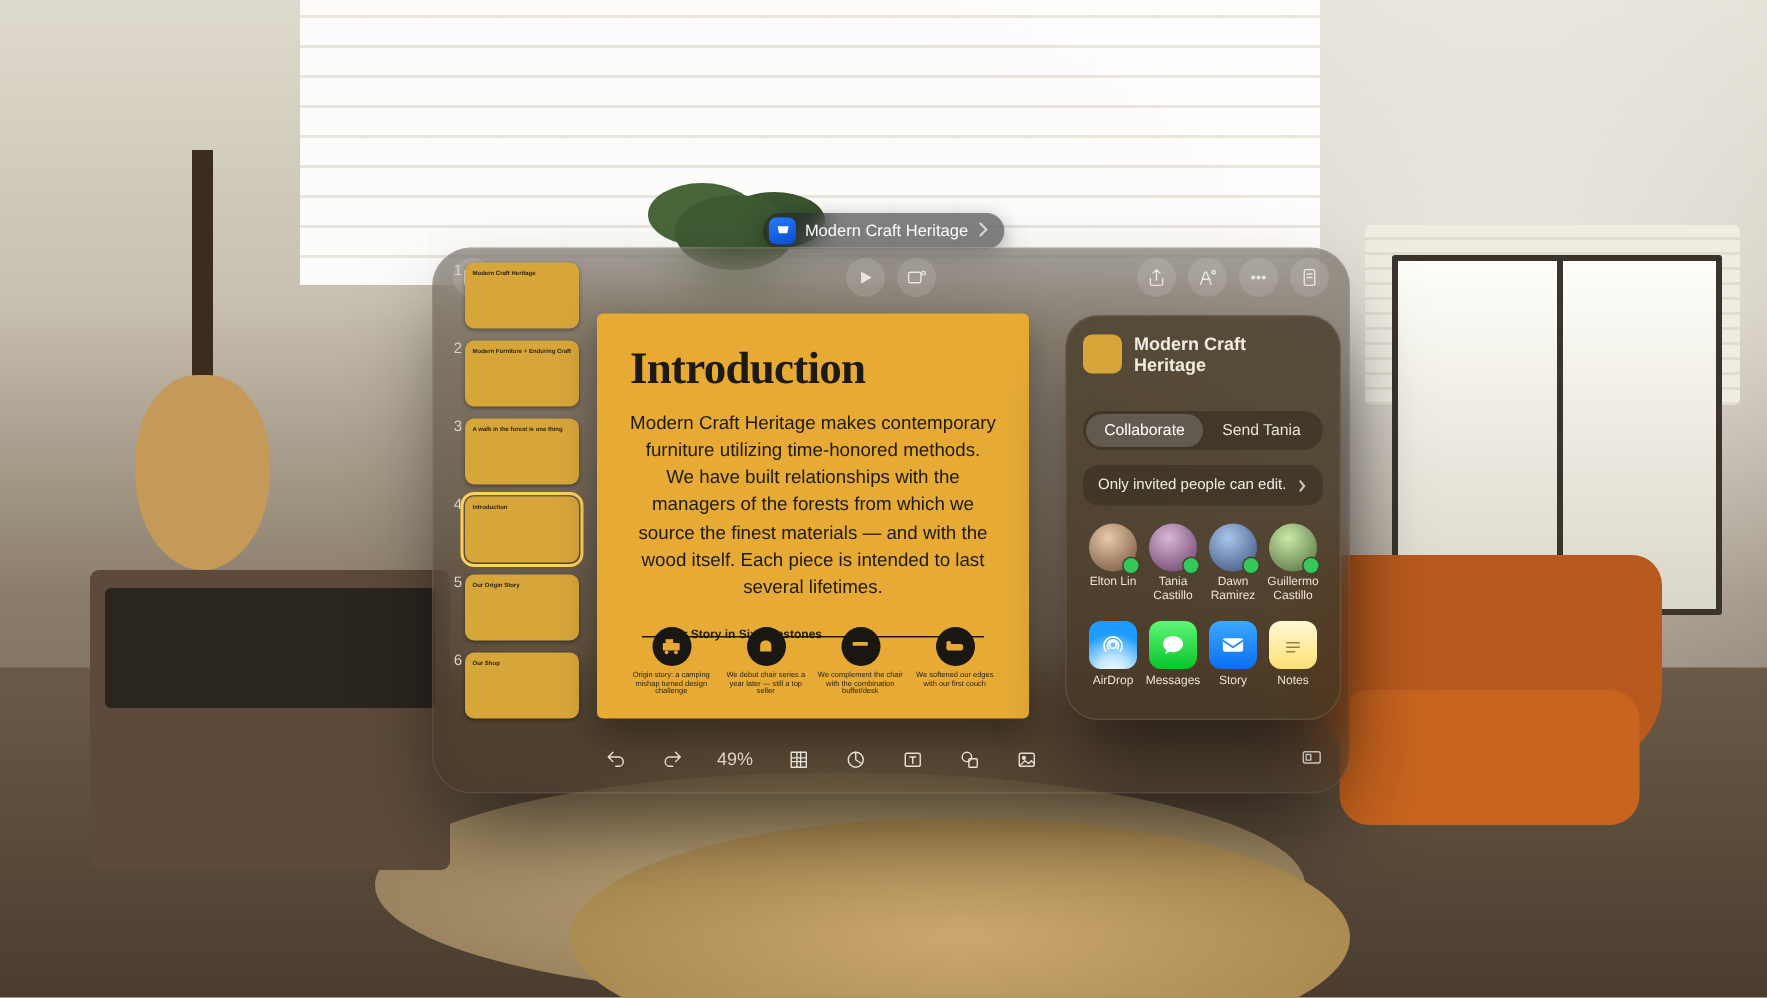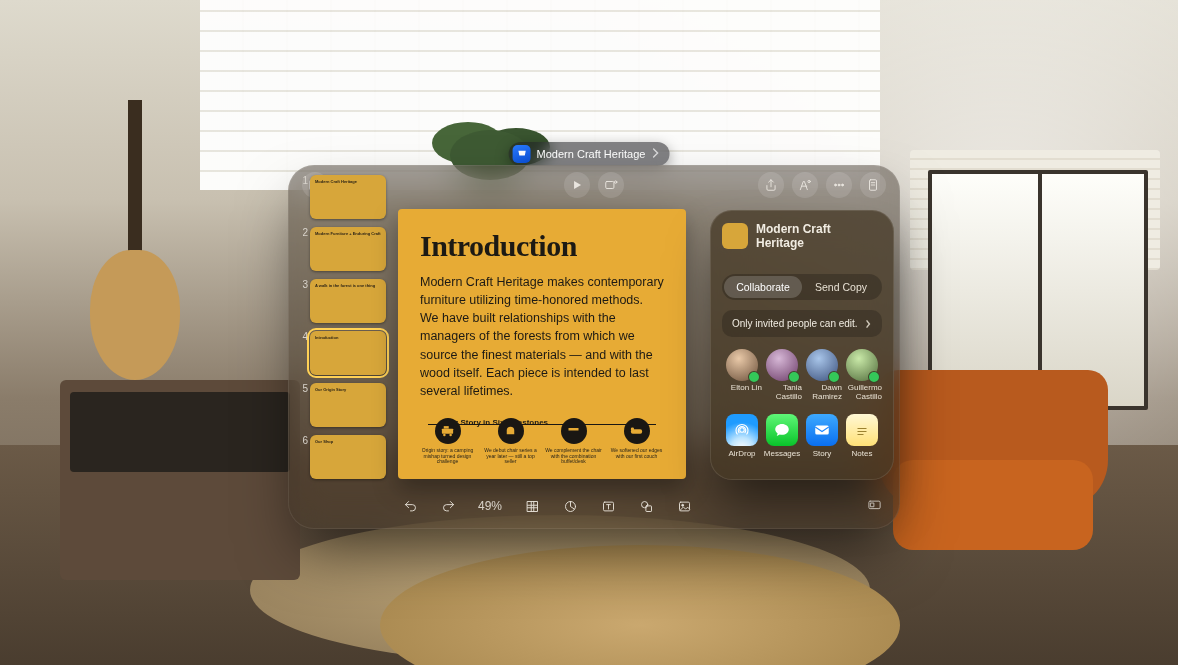--- a/index.html
+++ b/index.html
@@ -75,21 +75,21 @@
 
   .sidebar{position:absolute;left:8px;top:8px;bottom:44px;width:94px;overflow:hidden;}
   .thumb{position:relative;margin:2px 0 4px 14px;width:76px;height:44px;background:#d7a63a;border-radius:6px;box-shadow:0 1px 3px rgba(0,0,0,.4);overflow:hidden;}
   .thumb.sel{outline:2px solid #ffd156;outline-offset:1px;}
   .thumb .mini{position:absolute;inset:5px;font-size:4px;line-height:1.15;color:#2d2416;font-weight:700;}
   .thumb-num{position:absolute;left:2px;width:10px;color:#d8d3cb;font-size:10px;text-align:right;}
   .thumb-row{position:relative;height:50px;}
 
   .canvas{position:absolute;left:110px;top:44px;width:288px;height:270px;background:#e7ab35;border-radius:4px;color:#1d1a14;padding:20px 22px 10px;overflow:hidden;box-shadow:0 10px 24px rgba(0,0,0,.35);}
   .canvas h1{font-family:Georgia,'Times New Roman',serif;font-size:30px;font-weight:700;letter-spacing:-0.5px;margin-bottom:10px;}
-  .canvas p{font-size:12.5px;line-height:1.45;font-weight:400;max-width:260px;}
+  .canvas p{font-size:12.5px;line-height:1.45;font-weight:400;max-width:260px;text-align:center;}
   .canvas .subhead{margin-top:18px;font-size:8px;font-weight:800;text-align:left;margin-left:24px;}
   .milestones{position:absolute;left:18px;right:18px;bottom:14px;display:flex;justify-content:space-between;}
   .mile{flex:1;text-align:center;position:relative;}
   .mile .dot{width:26px;height:26px;border-radius:50%;background:#1a1713;margin:0 auto 4px;display:flex;align-items:center;justify-content:center;}
   .mile .dot svg{width:15px;height:15px;fill:#e7ab35;}
   .mile .cap{font-size:5px;line-height:1.15;color:#2a2418;padding:0 2px;}
   .mile-line{position:absolute;left:30px;right:30px;bottom:54px;height:1px;background:#1a1713;}
 
   .bottom-bar{position:absolute;left:110px;bottom:8px;height:30px;display:flex;align-items:center;gap:14px;color:#e6e1d8;}
   .bb-btn{width:24px;height:24px;display:flex;align-items:center;justify-content:center;}
@@ -108,21 +108,21 @@
   .share-head{display:flex;align-items:center;gap:8px;margin-bottom:10px;}
   .share-head .doc-thumb{width:26px;height:26px;border-radius:6px;background:#d7a63a;flex-shrink:0;position:relative;overflow:hidden;}
   .share-head .doc-thumb::after{content:"";position:absolute;inset:3px;font-size:4px;}
   .share-head .title{font-size:12px;font-weight:600;}
   .segmented{display:flex;background:rgba(0,0,0,.22);border-radius:14px;padding:2px;margin-bottom:10px;margin-top:24px;}
   .segmented .seg{flex:1;text-align:center;padding:5px 0;font-size:10.5px;border-radius:12px;color:#e7e0d3;}
   .segmented .seg.active{background:rgba(255,255,255,.18);color:#fff;font-weight:500;}
   .perm-row{display:flex;align-items:center;justify-content:space-between;background:rgba(0,0,0,.2);border-radius:10px;padding:8px 10px;margin-bottom:12px;font-size:10px;}
   .perm-row svg{width:8px;height:10px;stroke:#cfc8ba;stroke-width:2;fill:none;}
   .people{display:flex;justify-content:space-between;margin-bottom:12px;}
-  .person{width:40px;text-align:right;}
+  .person{width:40px;text-align:center;}
   .avatar{width:32px;height:32px;border-radius:50%;margin:0 auto 3px;position:relative;background:#777 center/cover;}
   .avatar .badge{position:absolute;right:-2px;bottom:-2px;width:12px;height:12px;border-radius:50%;background:#34c759;border:1.5px solid rgba(65,52,35,.9);}
   .person .pname{font-size:8px;line-height:1.1;color:#e9e2d4;}
   .apps{display:flex;justify-content:space-between;margin-bottom:12px;}
   .app{width:40px;text-align:center;}
   .app .icn{width:32px;height:32px;border-radius:8px;margin:0 auto 3px;display:flex;align-items:center;justify-content:center;}
   .app .icn svg{width:18px;height:18px;}
   .app .aname{font-size:8px;color:#e9e2d4;}
   .airdrop{background:radial-gradient(circle at 50% 110%, #fff 0%, #bde5ff 30%, #1e9bff 70%);}
   .messages{background:linear-gradient(180deg,#5ff777,#09c32a);}
@@ -366,21 +366,21 @@
 </div>
 
 <div class="share-pop">
   <div class="share-head">
     <div class="doc-thumb"></div>
     <div class="title">Modern Craft Heritage</div>
   </div>
 
   <div class="segmented">
     <div class="seg active">Collaborate</div>
-    <div class="seg">Send Copy</div>
+    <div class="seg">Send Tania</div>
   </div>
 
   <div class="perm-row">
     <span>Only invited people can edit.</span>
     <svg viewBox="0 0 10 14">
         <path d="M3 2l4 5-4 5"></path>
       </svg>
   </div>
 
   <div class="people">

